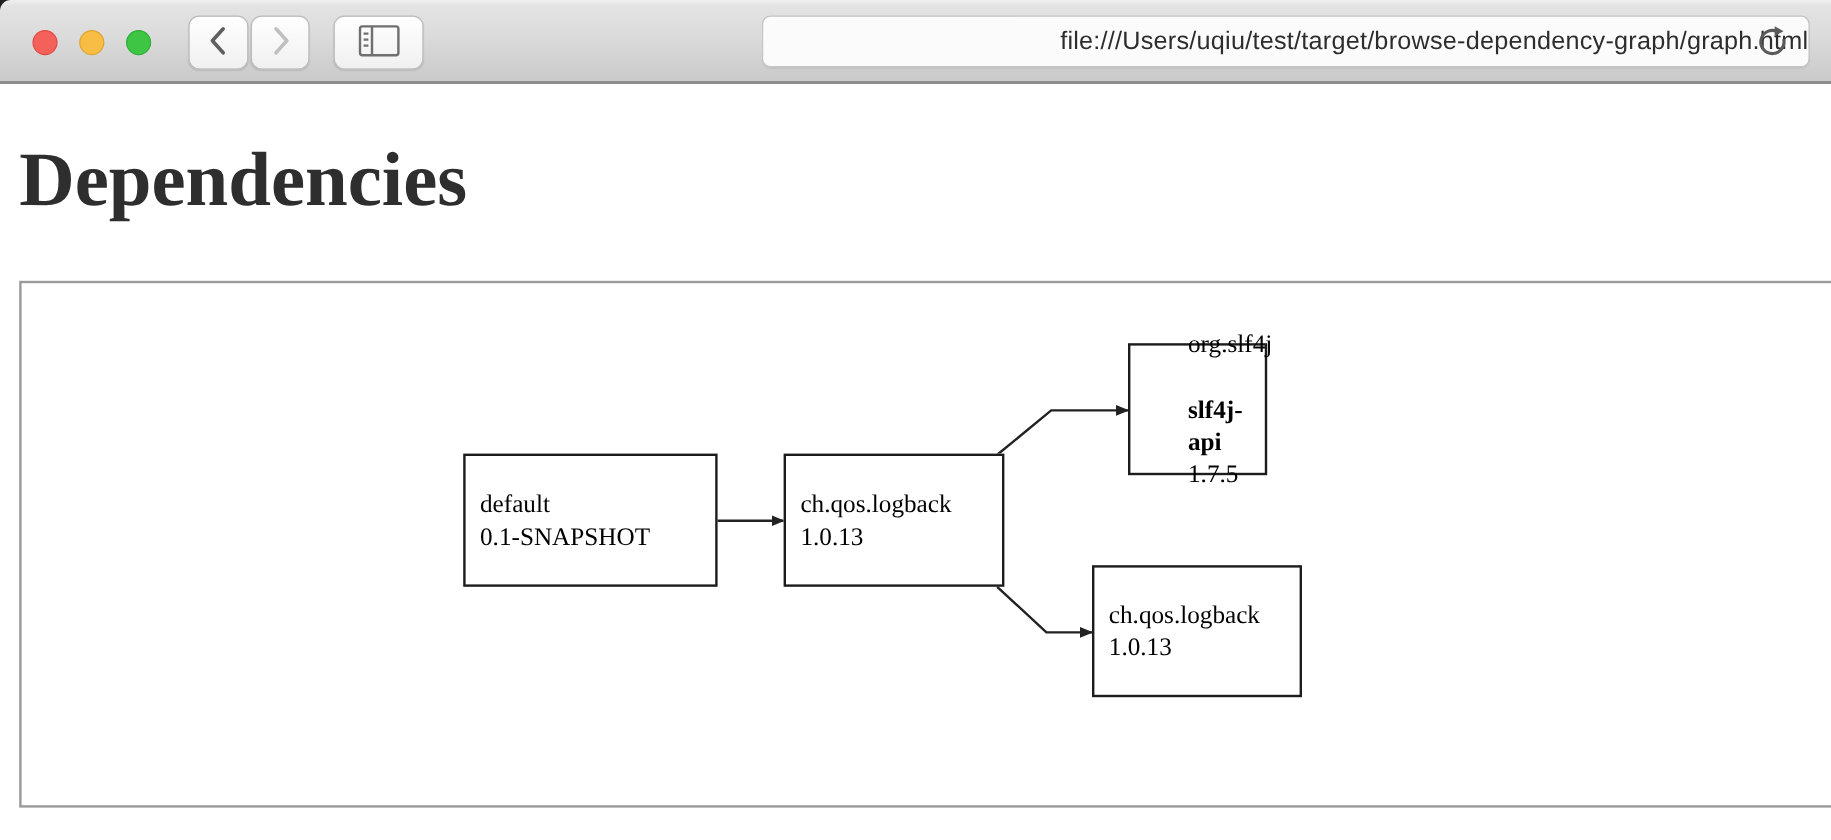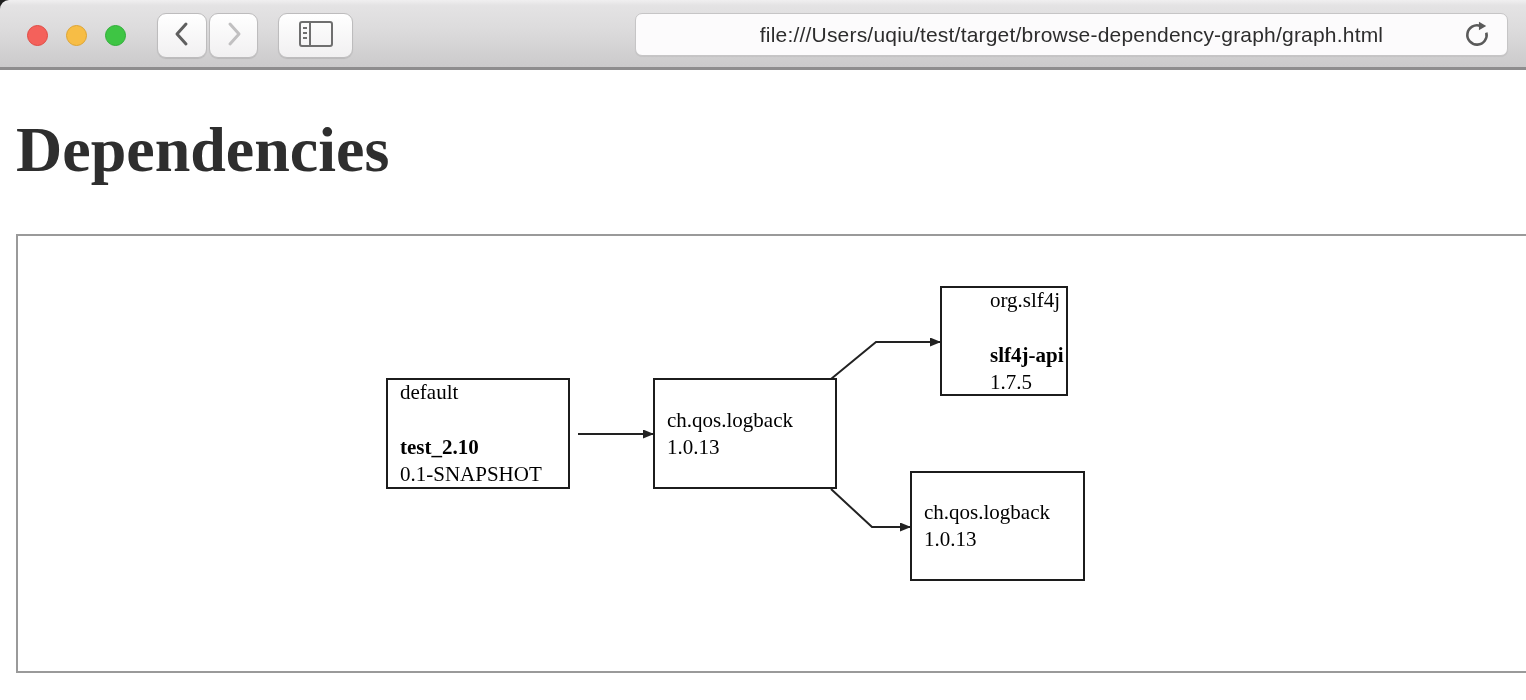--- a/index.html
+++ b/index.html
@@ -47,21 +47,21 @@
   .btn-forward { left: 209px; width: 49px; }
   .btn-sidebar { left: 278px; width: 75px; }
 
   .url-field {
     position: absolute; top: 13px; left: 635px;
     width: 873px; height: 43px;
     background: #fcfbfc;
     border: 1px solid #c6c5c6;
     border-radius: 7px;
     box-shadow: 0 1px 1px rgba(0,0,0,0.06);
-    display: flex; align-items: center; justify-content: center;
+    display: flex; align-items: center; justify-content: flex-end;
   }
   .url-text {
     font-size: 21px;
     color: #2d2d2d;
     letter-spacing: 0.2px;
     white-space: nowrap;
   }
   .reload-btn {
     position: absolute; right: 14px; top: 6px;
     width: 32px; height: 30px;
@@ -98,23 +98,23 @@
     border: 2px solid #1c1c1c;
     background: #ffffff;
     display: flex; flex-direction: column; justify-content: center;
     padding-left: 12px;
     font-family: "Liberation Serif", serif;
     font-size: 21px;
     line-height: 27px;
     color: #000000;
   }
   .node .art { font-weight: bold; margin-top: 28px; }
-  .node-1 { left: 368px; top: 142px; width: 184px; height: 111px; }
+  .node-1 { left: 368px; top: 142px; width: 212px; height: 111px; }
   .node-2 { left: 635px; top: 142px; width: 184px; height: 111px; }
-  .node-3 { left: 922px; top:  50px; width: 128px; height: 110px; padding-left: 48px; }
+  .node-3 { left: 922px; top:  50px; width: 116px; height: 110px; padding-left: 48px; }
   .node-4 { left: 892px; top: 235px; width: 175px; height: 110px; }
 </style>
 </head>
 <body>
 
 <div class="corner-bg"></div>
 
 <div class="toolbar">
 
   <div class="traffic-lights">
@@ -175,21 +175,20 @@
         <path d="M0,0 L11,4.5 L0,9 z" fill="#222222"></path>
       </marker>
     </defs>
     <path d="M 560 198 L 635 198" fill="none" stroke="#222222" stroke-width="2" marker-end="url(#arrow)"></path>
     <path d="M 813 143 L 858 106 L 922 106" fill="none" stroke="#222222" stroke-width="2" marker-end="url(#arrow)"></path>
     <path d="M 813 253 L 854 291 L 892 291" fill="none" stroke="#222222" stroke-width="2" marker-end="url(#arrow)"></path>
   </svg>
 
   <div class="node node-1">
     <span class="grp">default</span>
-    <span class="art">test_2.10</span>
     <span class="ver">0.1-SNAPSHOT</span>
   </div>
 
   <div class="node node-2">
     <span class="grp">ch.qos.logback</span>
     <span class="ver">1.0.13</span>
   </div>
 
   <div class="node node-3">
     <span class="grp">org.slf4j</span>

